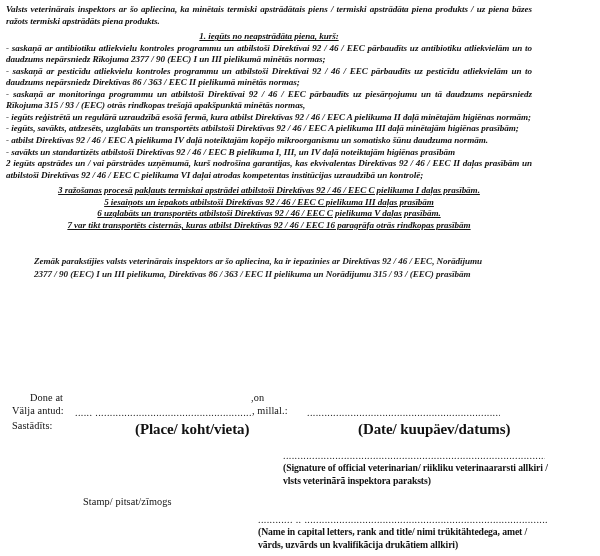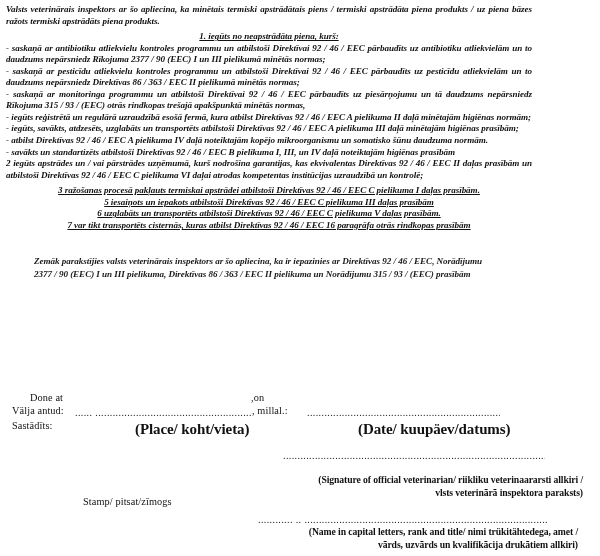--- a/index.html
+++ b/index.html
@@ -53,21 +53,20 @@
     text-align: justify;
   }
   .closing p { margin: 0; }
 
   
   .footer {
     position: relative;
     font-family: "Liberation Serif", "DejaVu Serif", serif;
     font-size: 10.2px;
     color: #111;
-    text-align: right;
   }
   .frow {
     position: relative;
     height: 13px;
   }
   .lbl {
     position: absolute;
     white-space: nowrap;
     font-size: 10.3px;
     letter-spacing: 0.1px;
@@ -151,21 +150,21 @@
     </div>
 
     <div class="frow" style="height:18px;">
       <span class="lbl" style="left:12px; top:1px;">Sastādīts:</span>
       <span class="caption" style="left:135px; top:2px;">(Place/ koht/vieta)</span>
       <span class="caption" style="left:358px; top:2px;">(Date/ kuupäev/datums)</span>
     </div>
 
     <div style="position:absolute; left:0; top:58px; width:600px;">
       <span class="dots" style="left:283px; top:0; width:262px;">..............................................................................................................</span>
-      <span class="sig-caption" style="left:283px; top:12px; width:300px;margin-top:12px;">(Signature of official veterinarian/ riikliku veterinaararsti allkiri /
+      <span class="sig-caption" style="left:283px; top:12px; width:300px;">(Signature of official veterinarian/ riikliku veterinaararsti allkiri /
 vlsts veterinārā inspektora paraksts)</span>
     </div>
 
     <div style="position:absolute; left:0; top:104px;">
       <span class="lbl" style="left:83px; top:0;">Stamp/ pitsat/zīmogs</span>
     </div>
 
     <div style="position:absolute; left:0; top:122px; width:600px;">
       <span class="dots" style="left:258px; top:0; width:290px;">............ .. .................................................................................................................</span>
       <span class="sig-caption" style="left:258px; top:12px; width:320px;">(Name  in capital letters, rank and title/ nimi trükitähtedega, amet /

